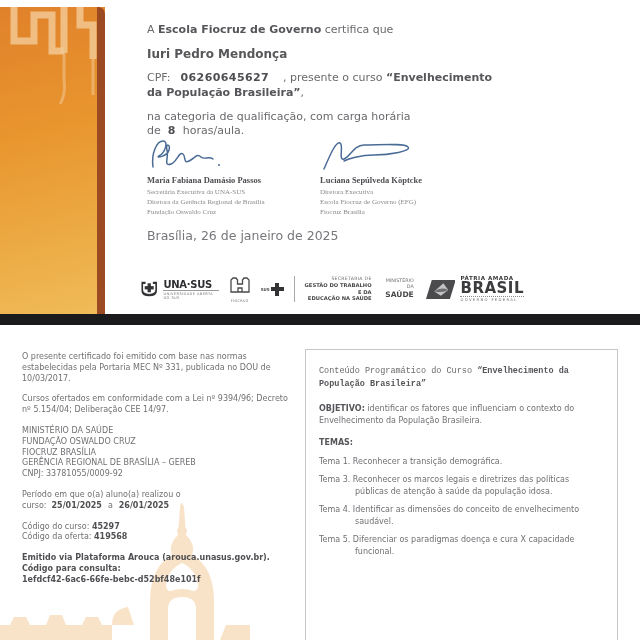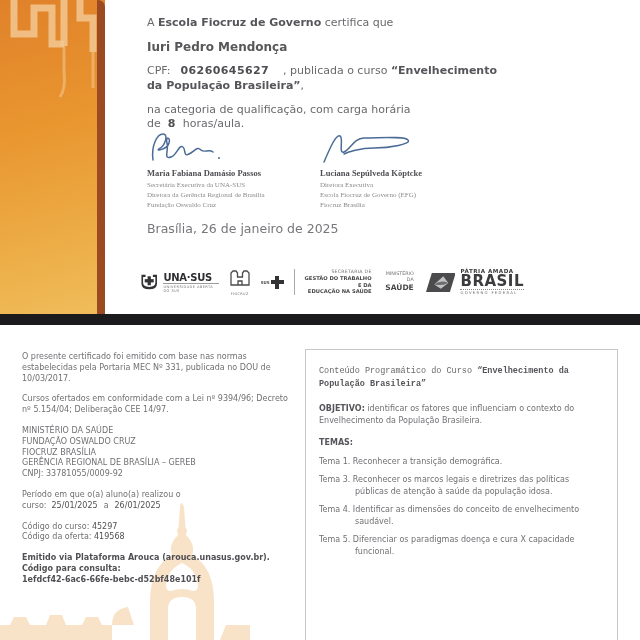--- a/index.html
+++ b/index.html
@@ -3,21 +3,21 @@
 <meta charset="utf-8">
 <style>
   * { margin:0; padding:0; box-sizing:border-box; }
   html,body { width:640px; height:640px; }
   body {
     position:relative; background:#ffffff; overflow:hidden;
     font-family:"DejaVu Sans","Liberation Sans",sans-serif;
     color:#66666a; -webkit-font-smoothing:antialiased;
   }
   
-  .front { position:absolute; left:0; top:0; width:524px; height:315px; background:#fff; }
+  .front { position:absolute; left:0; top:7px; width:524px; height:315px; background:#fff; }
   .orange-band { position:absolute; left:0; top:0; width:105px; height:315px;
     background:linear-gradient(165deg,#e0812a 0%,#e9962f 40%,#edb04a 80%,#f0bd5c 100%); overflow:hidden; }
   .band-edge { position:absolute; right:0; top:0; width:8px; height:100%;
     background:#9c4a22; border-top-right-radius:7px; }
   .ornament { position:absolute; left:0; top:0; }
   .front-content { position:absolute; left:147px; top:16px; right:16px; font-size:11px; color:#6a6a6e; }
   .line { margin-bottom:9px; line-height:1.35; }
   .b { font-weight:bold; color:#55555a; }
   .student-name { font-size:12px; font-weight:bold; color:#57575a; margin-bottom:10px; }
   .val { font-weight:bold; color:#4e4e52; letter-spacing:.4px; }
@@ -55,21 +55,21 @@
   .brasil .l2 { font-size:15px; font-weight:bold; letter-spacing:.5px; color:#3c3c3f; }
   .brasil .l3 { font-size:3.8px; letter-spacing:1.3px; color:#6f6f72; border-top:1px dotted #8a8a8d; padding-top:1px; }
   
   .black-band { position:absolute; left:0; top:314px; width:640px; height:11px; background:#1b1b1d; }
   
   .back { position:absolute; left:0; top:325px; width:640px; height:287px; background:#fff; }
   .watermark { position:absolute; left:0; top:172px; }
   .back-left { position:absolute; left:22px; top:27px; width:272px; font-size:8px; color:#707074; line-height:1.35; }
   .back-left p { margin-bottom:10px; }
   .org-block div { line-height:1.35; }
-  .pval { font-weight:normal; color:#505054; }
+  .pval { font-weight:bold; color:#505054; }
   .period-start { margin:0 6px 0 5px; }
   .period-end { margin-left:6px; }
   .bold-note { font-weight:bold; color:#505054; }
   .prog-box { position:absolute; left:305px; top:24px; width:313px; height:330px;
     border:1px solid #c7c7c9; background:#fff; padding:15px 13px; font-size:8px; color:#707074; }
   .prog-title { font-size:8.5px; color:#6a6a6e; line-height:1.5; margin-bottom:12px;font-family:Liberation Mono, monospace; }
   .prog-obj { line-height:1.5; margin-bottom:11px; }
   .temas-label { font-weight:bold; color:#55555a; margin-bottom:9px; }
   .tema { line-height:1.45; margin-bottom:7px; padding-left:36px; text-indent:-36px; }
 </style>
@@ -89,21 +89,21 @@
         <path d="M64,46 V72 Q66,88 60,97"></path>
         <path d="M93,52 V88"></path>
       </g>
     </svg>
     <div class="band-edge"></div>
   </div>
 
   <div class="front-content">
     <div class="line"><span>A </span><span class="b">Escola Fiocruz de Governo</span><span> certifica que</span></div>
     <div class="student-name">Iuri Pedro Mendonça</div>
-    <div class="line"><span>CPF:</span><span class="val cpf-val">06260645627</span><span>, publicada o curso </span><span class="b">“Envelhecimento da População Brasileira”</span><span>,</span></div>
+    <div class="line"><span>CPF:</span><span class="val cpf-val">06260645627</span><span>, presente o curso </span><span class="b">“Envelhecimento da População Brasileira”</span><span>,</span></div>
     <div class="line"><span>na categoria de qualificação, com carga horária de</span><span class="val hours-val">8</span><span>horas/aula.</span></div>
   </div>
 
   <div class="sig-row">
     <div class="sig-col">
       <svg class="sig-scribble" width="78" height="36" viewBox="0 0 78 36">
         <g fill="none" stroke="#4a6b96" stroke-width="1.5" stroke-linecap="round">
           <path d="M6,30 C4,16 10,4 16,4 C22,4 18,16 12,19 C8,21 20,20 22,13 C24,7 18,6 20,13 C22,20 16,30 24,27 C30,25 32,14 36,17 C39,19 36,27 42,24 C48,21 50,16 54,20 C57,23 62,19 66,22"></path>
           <circle cx="72" cy="28" r="1" fill="#4a6b96" stroke="none"></circle>
         </g>

